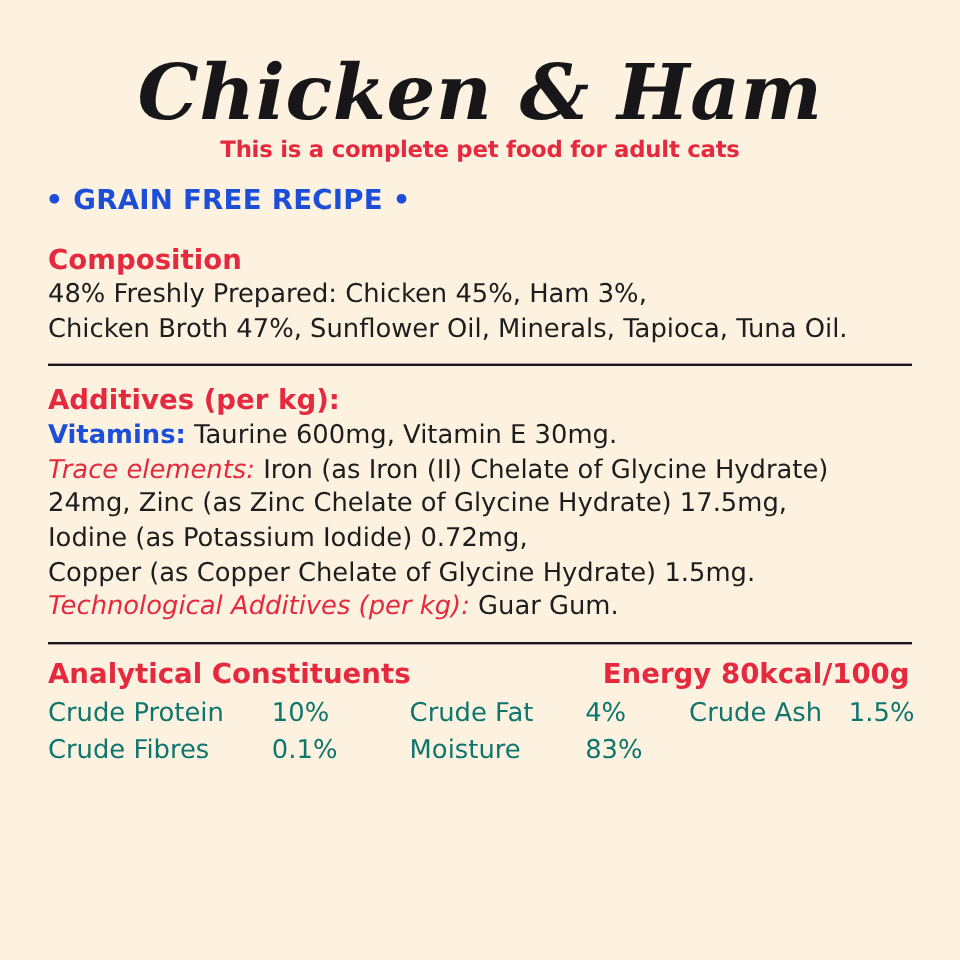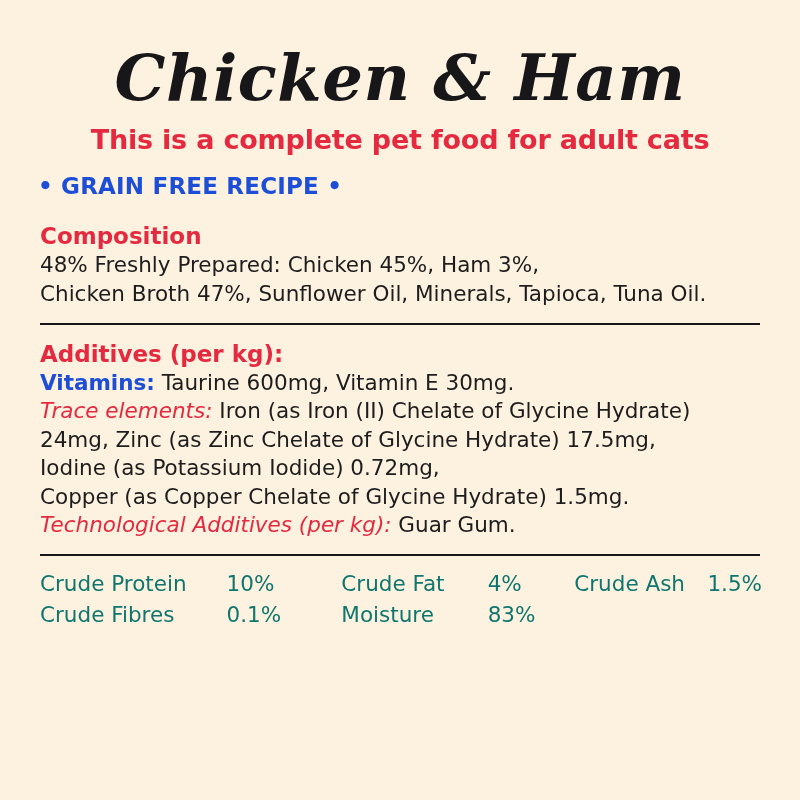--- a/index.html
+++ b/index.html
@@ -29,23 +29,23 @@
     font-size: 64px;
     line-height: 1.0;
     color: #17171a;
     letter-spacing: 0.5px;
     margin-top: 6px;
   }
   .subtitle {
     text-align: center;
     color: #e5293e;
     font-weight: bold;
-    font-size: 27px;
+    font-size: 19px;
     line-height: 1.16;
-    margin-top: 14px;
+    margin-top: 4px;
     letter-spacing: -0.2px;
   }
   .grainfree {
     text-align: left;
     font-weight: bold;
     font-size: 23px;
     color: #1d4ed8;
     margin-top: 18px;
     letter-spacing: 0.2px;
   }
@@ -155,20 +155,24 @@
     <div class="body-line">Copper (as Copper Chelate of Glycine Hydrate) 1.5mg.</div>
 
     <div class="body-line">
       <span class="inline-head-italic">Technological Additives (per kg):</span><span> Guar Gum.</span>
     </div>
   </div>
 
   <div class="rule"></div>
 
   <div class="analytical">
+    <div class="analytical-header">
+      <span class="analytical-title">Analytical Constituents</span>
+      <span class="energy">Energy 80kcal/100g</span>
+    </div>
 
     <table class="constituents">
       <tbody>
         <tr>
           <td class="label-a">Crude Protein</td>
           <td class="value-a">10%</td>
           <td class="label-b">Crude Fat</td>
           <td class="value-b">4%</td>
           <td class="label-c">Crude Ash</td>
           <td class="value-c">1.5%</td>

